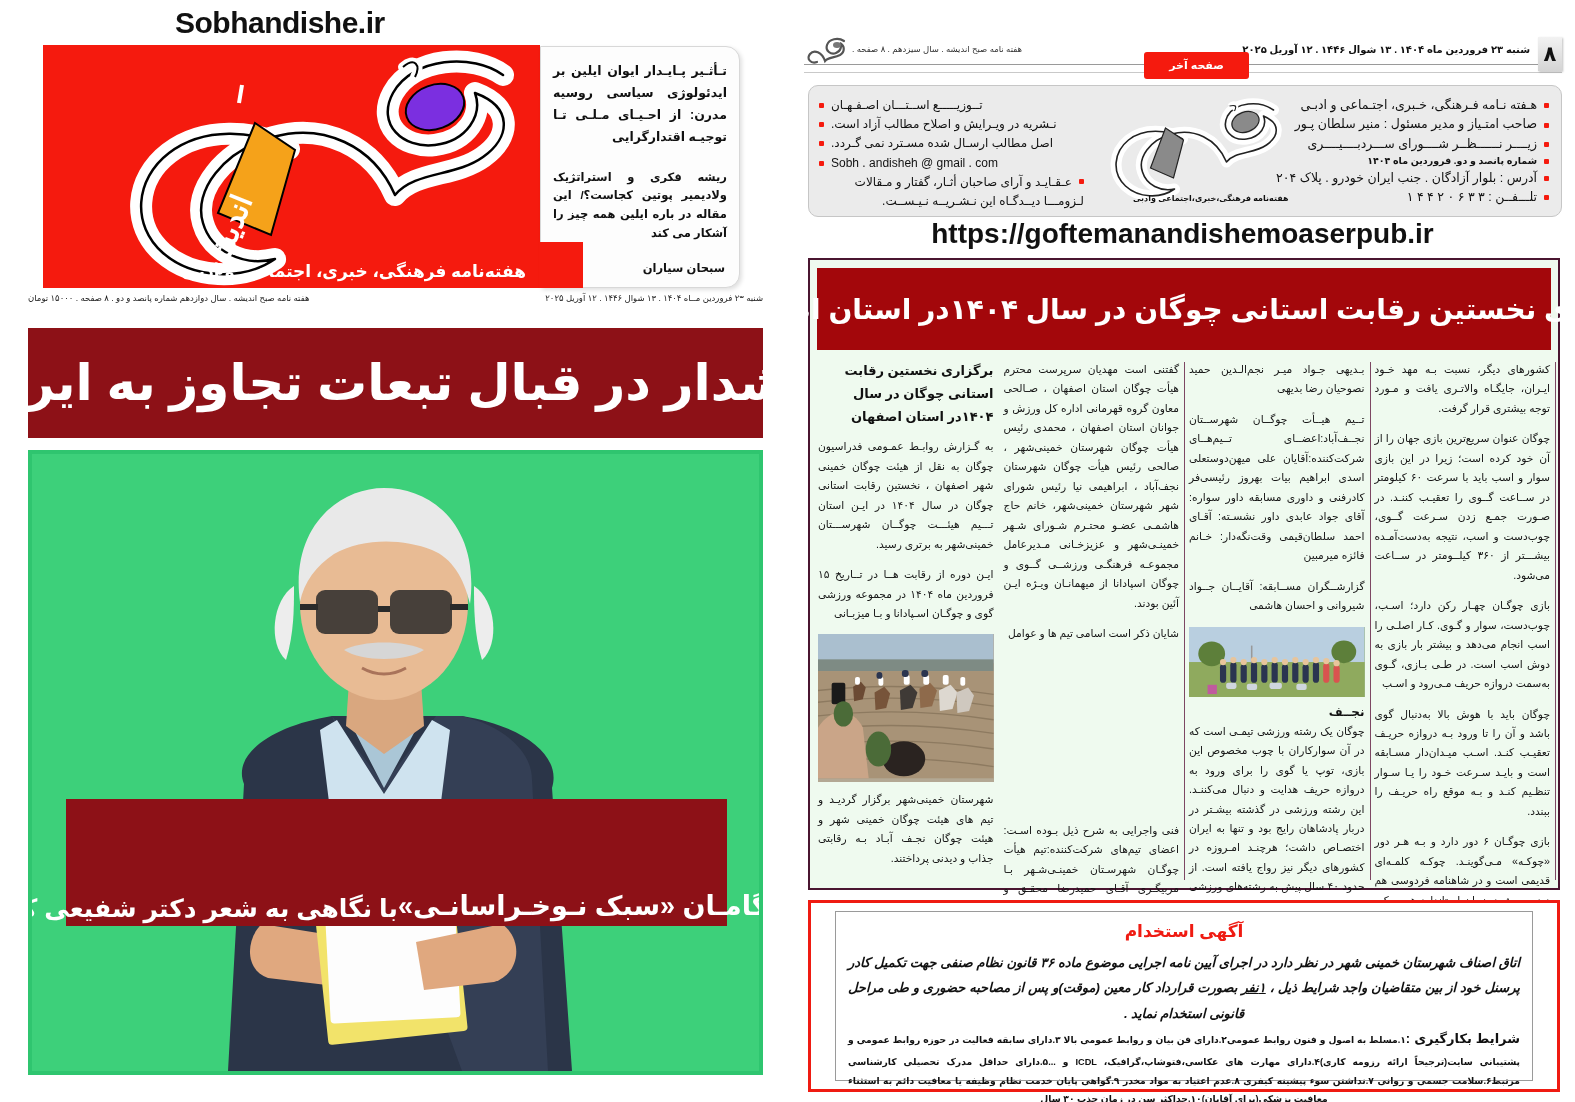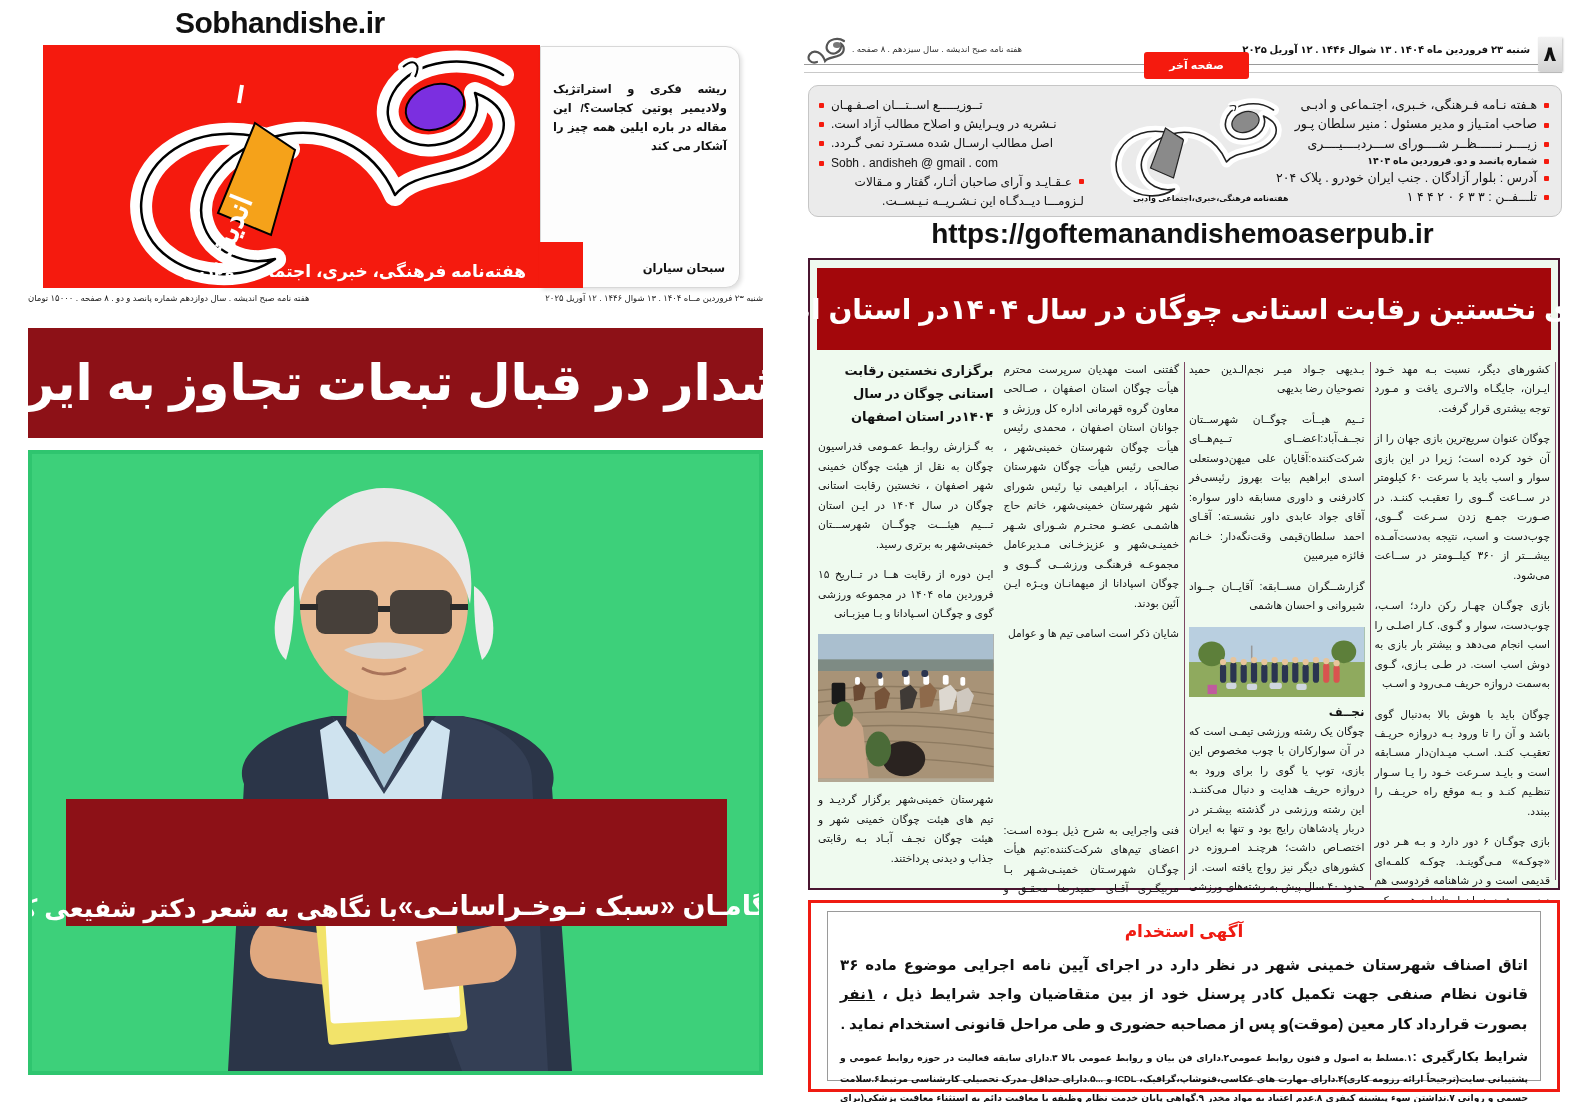--- a/index.html
+++ b/index.html
@@ -155,25 +155,25 @@
     font-size:10.7px;line-height:1.82;color:#161616;
     text-align:justify;text-align-last:right;margin:0 0 11px 0;
   }
   .minihead{font-size:12px;font-weight:bold;margin:4px 0 3px 0;text-align:right;}
 
   .photo-thumb{width:100%;height:70px;margin:6px 0 8px 0;position:relative;overflow:hidden;background:#9fb98a;}
   .photo-wide{width:100%;height:148px;margin:0 0 8px 0;position:relative;overflow:hidden;background:#b3a894;}
 
   .ad-box{
     position:absolute;left:18px;top:900px;width:752px;height:192px;
-    border:3px solid #ef1b12;background:#ffffff;box-sizing:border-box;padding:8px 16px;
+    border:3px solid #ef1b12;background:#ffffff;box-sizing:border-box;padding:8px 24px;
   }
   .ad-inner{border:1px solid #9a9a9a;width:100%;height:100%;box-sizing:border-box;padding:6px 12px;}
   .ad-title{text-align:center;font-size:17px;font-weight:bold;color:#ef1b12;margin:3px 0 8px 0;}
-  .ad-p{font-size:15px;font-weight:bold;line-height:1.95;text-align:justify;text-align-last:center;color:#111;margin:0 0 6px 0;}
+  .ad-p{font-size:13px;font-weight:bold;line-height:1.95;text-align:justify;text-align-last:center;color:#111;margin:0 0 0 0;font-style:italic;}
   .ad-p u{text-decoration:underline;}
   .ad-p2{font-size:9.2px;font-weight:bold;line-height:2.05;text-align:justify;text-align-last:center;color:#111;margin:0;}
   .ad-lead{font-size:13px;font-weight:bold;}
   .ad-foot{display:flex;justify-content:space-between;font-size:9.2px;font-weight:bold;margin-top:3px;padding:0 30px;}
 </style>
 </head>
 <body>
 
 <div class="page">
 
@@ -197,20 +197,21 @@
         <path d="M360 22 C372 12, 378 20, 372 32" fill="none" stroke="#fff" stroke-width="10" stroke-linecap="round"></path>
         <path d="M360 22 C372 12, 378 20, 372 32" fill="none" stroke="#000" stroke-width="2"></path>
         <path d="M212 78 L252 105 L228 190 L175 168 Z" fill="#f5a21a" stroke="#000" stroke-width="2"></path>
         <text x="210" y="155" fill="#ffffff" font-size="30" font-weight="bold" transform="rotate(-68 210 155)" font-family="'Liberation Sans',sans-serif">اندیشه</text>
         <path d="M196 58 L199 40" stroke="#fff" stroke-width="4"></path>
       </svg>
       <div class="logo-tag">هفته‌نامه فرهنگی، خبری، اجتماعی و ادبی</div>
     </div>
 
     <div class="teaser-card">
+      <div class="teaser-head">تـأثـیر پـایـدار ایوان ایلین بر ایدئولوژی سیاسی روسیه مدرن: از احـیـای مـلـی تـا توجیـه اقتدارگرایی</div>
       <div class="teaser-sub">ریشه فکری و استراتژیک ولادیمیر پوتین کجاست؟/ این مقاله در باره ایلین همه چیز را آشکار می کند</div>
       <div class="teaser-author">سبحان سیاران</div>
       <div class="teaser-redblock"></div>
     </div>
 
     <div class="left-dateline">
       <div class="ld-right">شنبه ۲۳ فروردین مــاه ۱۴۰۴ . ۱۳ شوال ۱۴۴۶ . ۱۲ آوریل ۲۰۲۵</div>
       <div class="ld-left">هفته نامه صبح اندیشه . سال دوازدهم شماره پانصد و دو . ۸ صفحه . ۱۵۰۰۰ تومان</div>
     </div>
 

